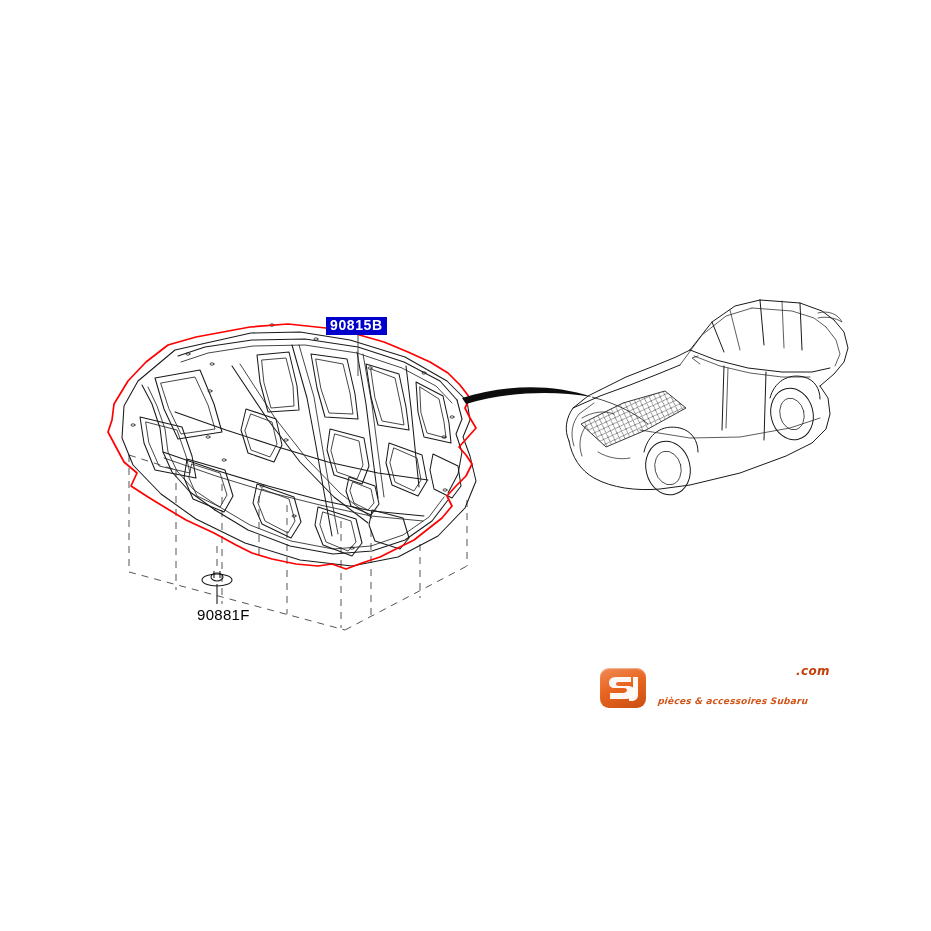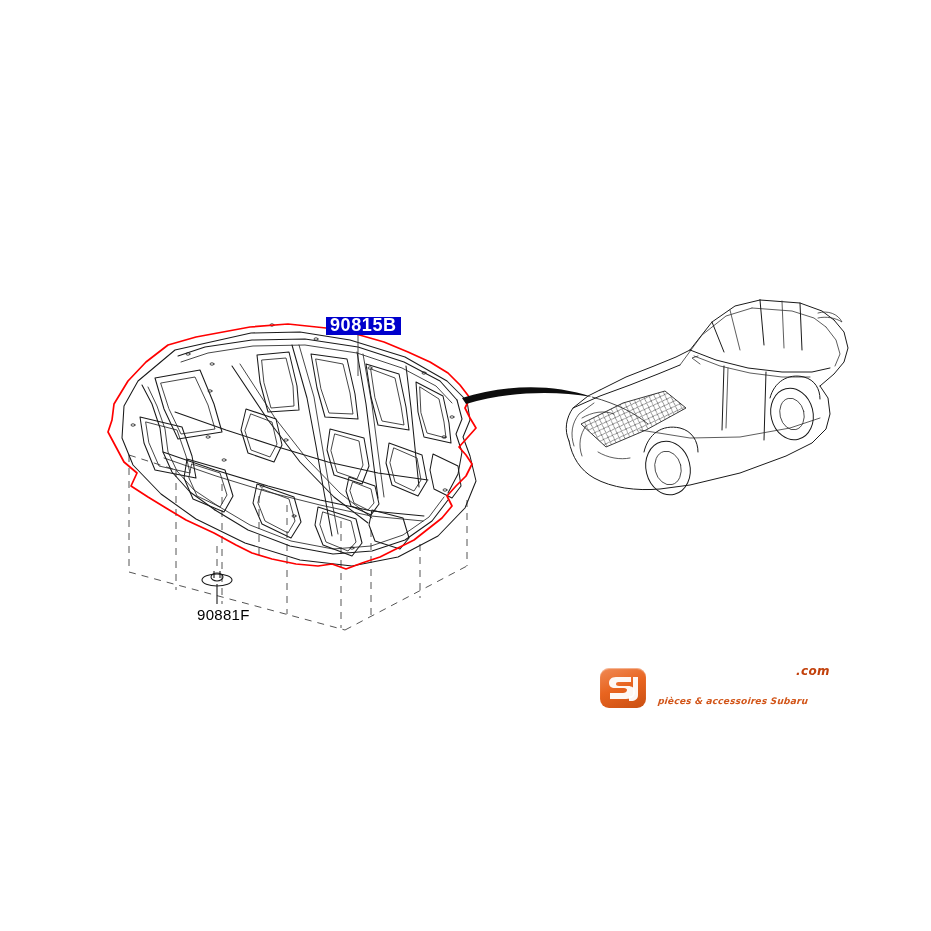--- a/index.html
+++ b/index.html
@@ -89,21 +89,21 @@
     font-family: "Liberation Sans", sans-serif;
     font-size: 15px;
     fill: #000000;
     letter-spacing: 0.3px;
   }
   .label-selected-box {
     position: absolute;
     background: #0000cc;
     color: #ffffff;
     font-family: "Liberation Sans", sans-serif;
-    font-size: 18px;
+    font-size: 14px;
     font-weight: 700;
     letter-spacing: 0.6px;
     padding: 1px 4px 2px 4px;
     line-height: 15px;
     white-space: nowrap;
   }
   .logo-wrap {
     position: absolute;
     left: 596px;
     top: 662px;

